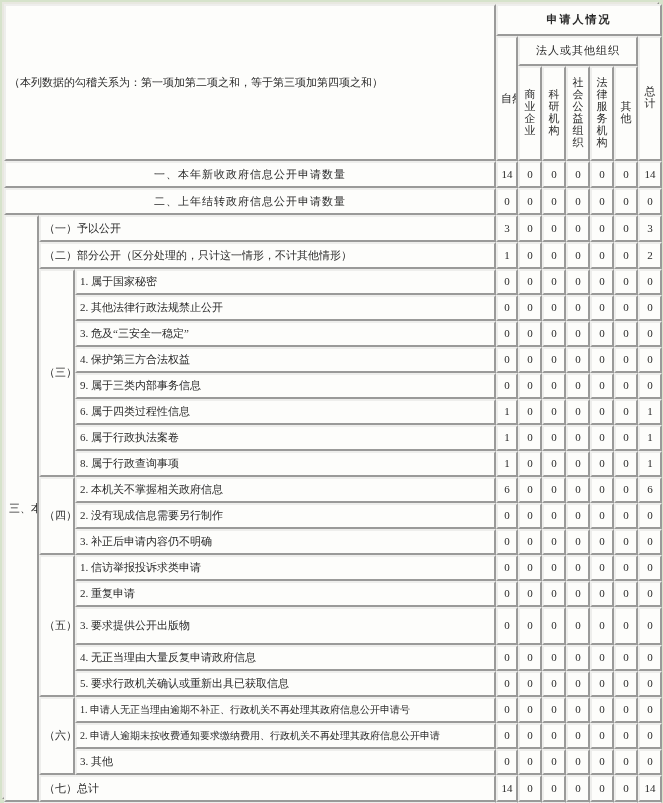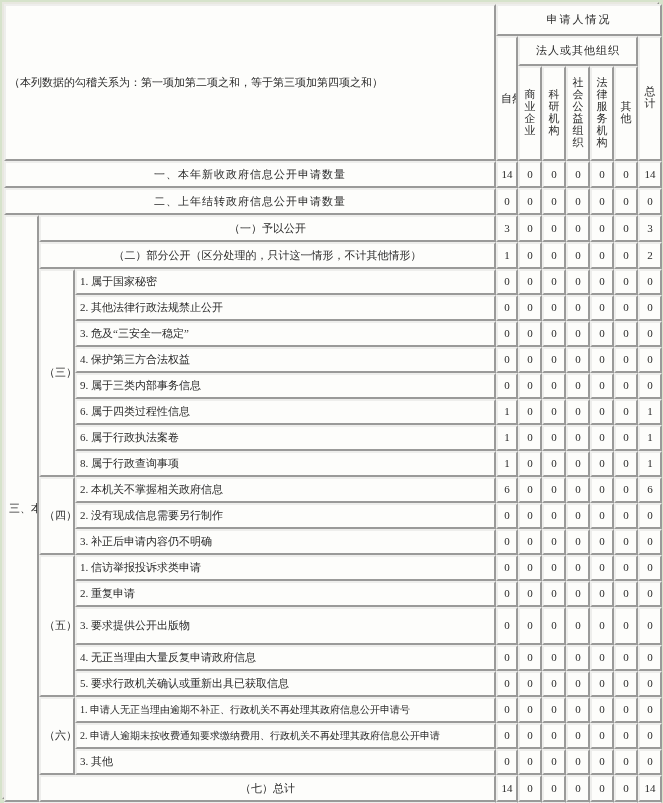--- a/index.html
+++ b/index.html
@@ -51,21 +51,21 @@
   
   td.note-cell {
     text-align: left;
     padding-left: 8px;
     font-size: 11.5px;
     vertical-align: middle;
   }
   td.title-cell {
     text-align: center;
     font-size: 19px;
-    font-weight: normal;
+    font-weight: bold;
     letter-spacing: 2px;
     color: #000;
   }
   td.group-cell {
     text-align: center;
     font-size: 12px;
     letter-spacing: 1px;
   }
   td.vcol {
     text-align: center;
@@ -84,21 +84,21 @@
     line-height: 1.08;
   }
 
   
   td.lvl1 {
     text-align: center;
     font-size: 12px;
     letter-spacing: 1px;
   }
   td.lvl2 {
-    text-align: center;
+    text-align: left;
     padding-left: 8px;
     font-size: 11.5px;
     margin-top: 19px;
   }
   td.lvl3 {
     text-align: left;
     padding-left: 6px;
     font-size: 11.5px;
   }
   td.sidelbl {

